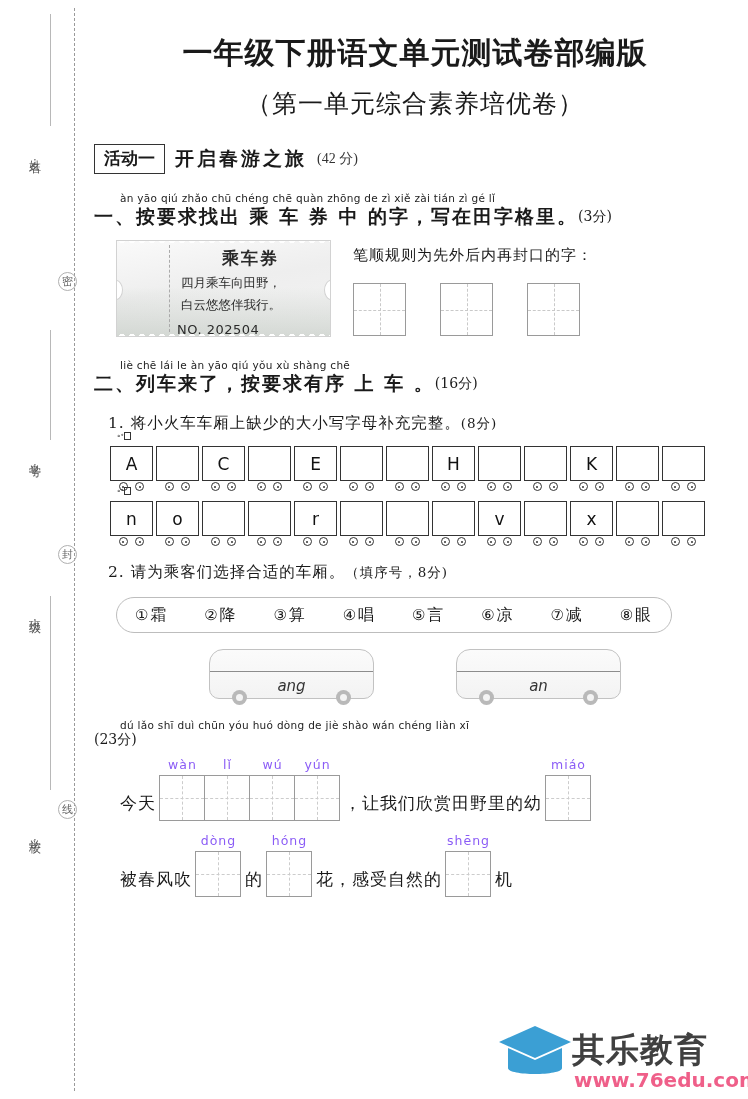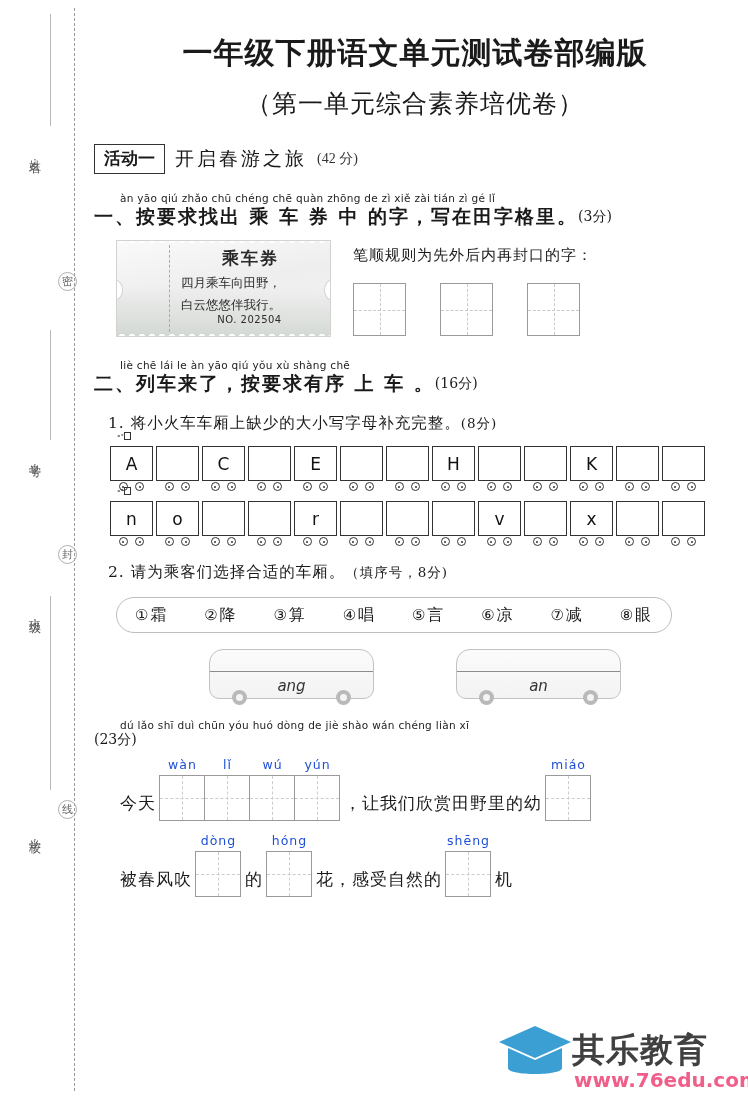--- a/index.html
+++ b/index.html
@@ -105,21 +105,21 @@
   }
   .activity-tag {
     border: 1px solid #333;
     padding: 2px 9px 3px 9px;
     font-size: 17px;
     font-weight: bold;
     font-family: "DejaVu Serif", "Liberation Serif", serif;
   }
   .activity-name {
     font-size: 19px;
-    font-weight: normal;
+    font-weight: bold;
     letter-spacing: 3px;
     font-family: "DejaVu Serif", "Liberation Serif", serif;
   }
   .activity-pts { font-size: 14px; color: #333; }
 
   
   .q-block { margin-top: 18px; }
   .pinyin-line {
     font-family: "DejaVu Sans", "Liberation Sans", sans-serif;
     font-size: 10.5px;
@@ -166,21 +166,21 @@
     position: absolute; left: 60px; right: 6px; top: 6px; bottom: 4px;
     text-align: center;
     color: #2a2a2a;
   }
   .ticket-title { font-size: 17px; font-weight: bold; letter-spacing: 2px; font-family:"DejaVu Serif","Liberation Serif",serif; }
   .ticket-l1, .ticket-l2 {
     font-size: 12.5px; text-align: left; padding-left: 4px; margin-top: 5px;
     font-family: "DejaVu Serif", "Liberation Serif", serif;
   }
   .ticket-no {
-    font-size: 10px; text-align: center; padding-right: 2px;
+    font-size: 13px; text-align: left; margin-top: 8px; padding-right: 2px;
     font-family: "DejaVu Sans", "Liberation Sans", sans-serif; letter-spacing: .5px;
   }
   .ticket-edge-top, .ticket-edge-bot {
     position: absolute; left: 0; width: 100%; height: 5px;
     background-image: radial-gradient(circle at 5px 0, #ffffff 3px, transparent 3.5px);
     background-size: 10px 6px;
   }
   .ticket-edge-top { top: -1px; }
   .ticket-edge-bot { bottom: -1px; transform: scaleY(-1); }
 
@@ -285,21 +285,21 @@
   .sent-row {
     display: flex; align-items: flex-end; margin-top: 14px; padding-left: 26px;
     font-size: 17px; letter-spacing: 1px;
     font-family: "DejaVu Serif", "Liberation Serif", serif;
   }
   .sent-row .txt { padding-bottom: 6px; }
   .box-group { position: relative; margin: 0 4px; }
   .box-py {
     position: absolute; top: -18px; left: 0; right: 0;
     display: flex;
-    font-size: 12.5px; color: #1d4ed8;
+    font-size: 12.5px; color: #8b5cf6;
     font-family: "DejaVu Sans", "Liberation Sans", sans-serif;
   }
   .box-py span { width: 46px; text-align: center; }
   .boxes { display: flex; }
   .wbox {
     width: 46px; height: 46px; border: 1px solid #9a9a9a;
     margin-left: -1px; position: relative; background: transparent;
   }
   .wbox::before { content:""; position:absolute; left:50%; top:0; bottom:0; border-left:1px dashed #ccc; }
   .wbox::after  { content:""; position:absolute; top:50%; left:0; right:0; border-top:1px dashed #ccc; }

